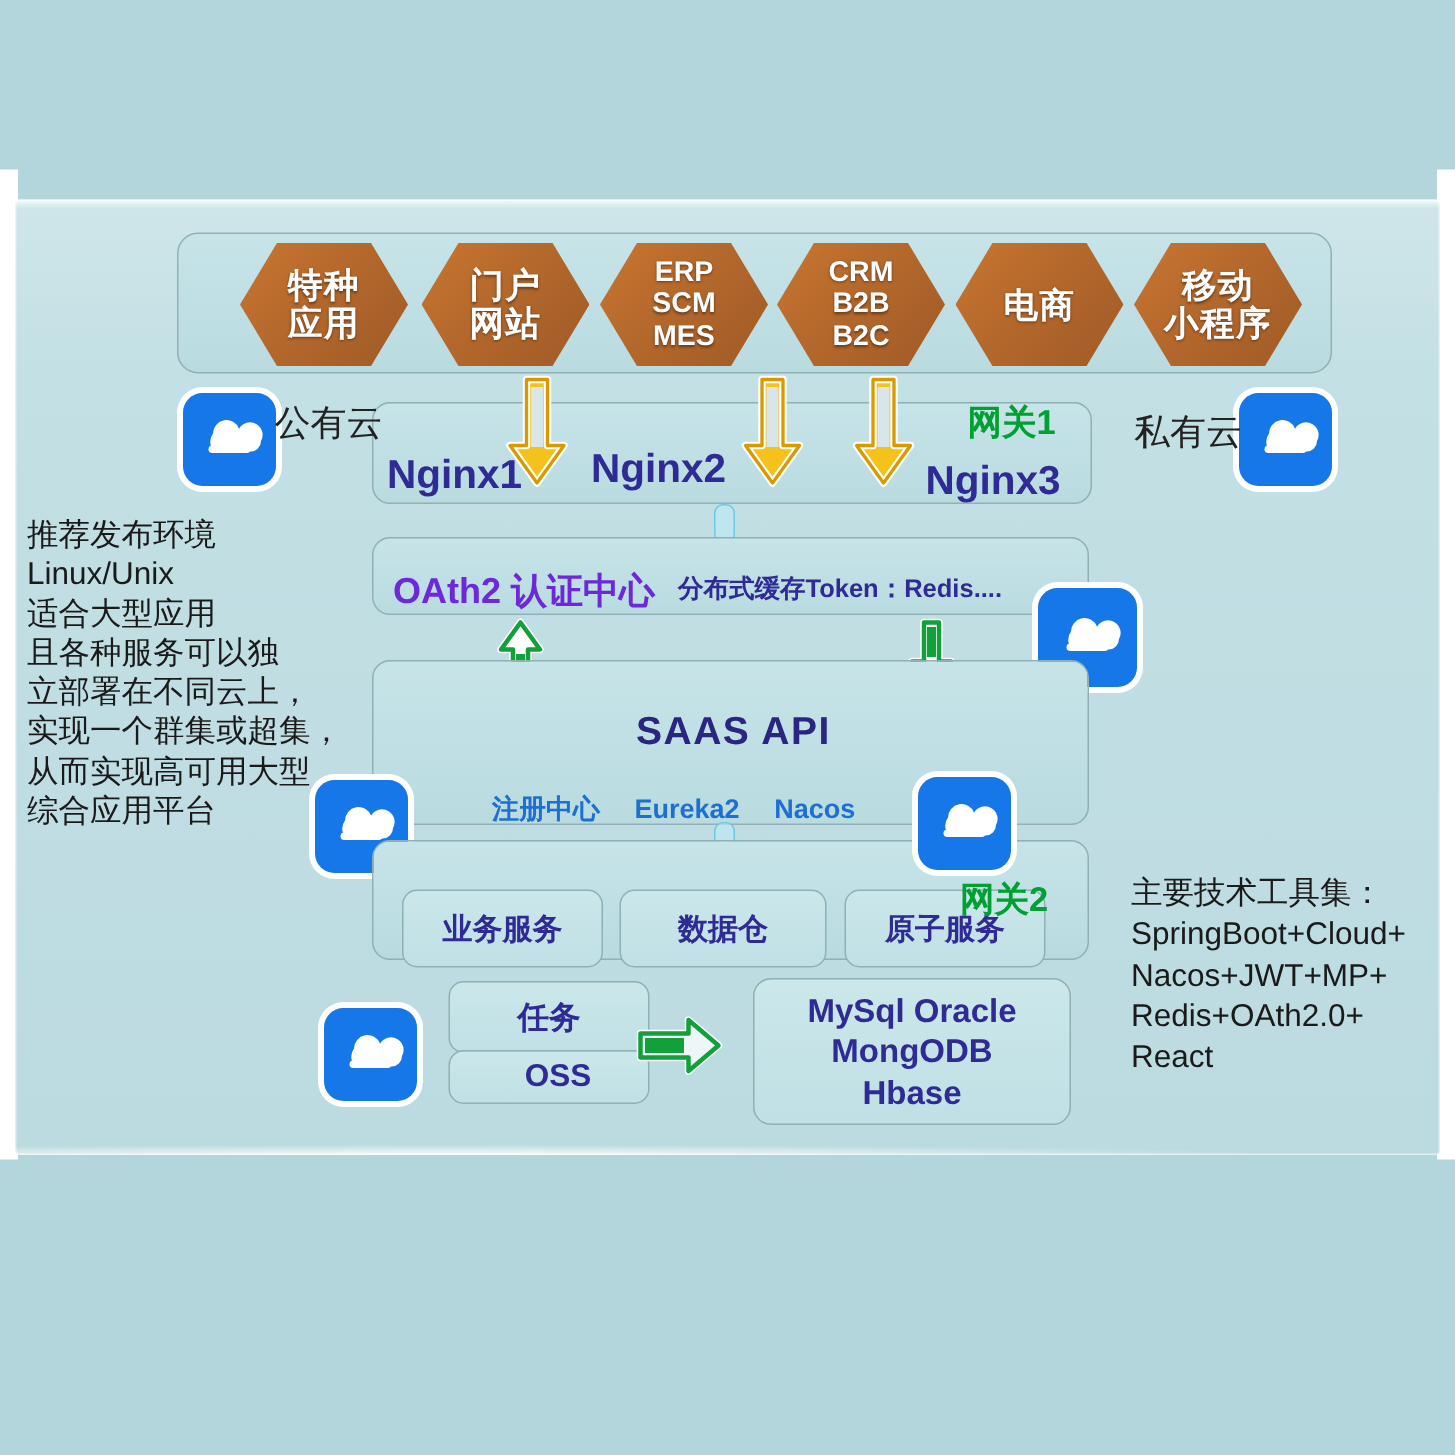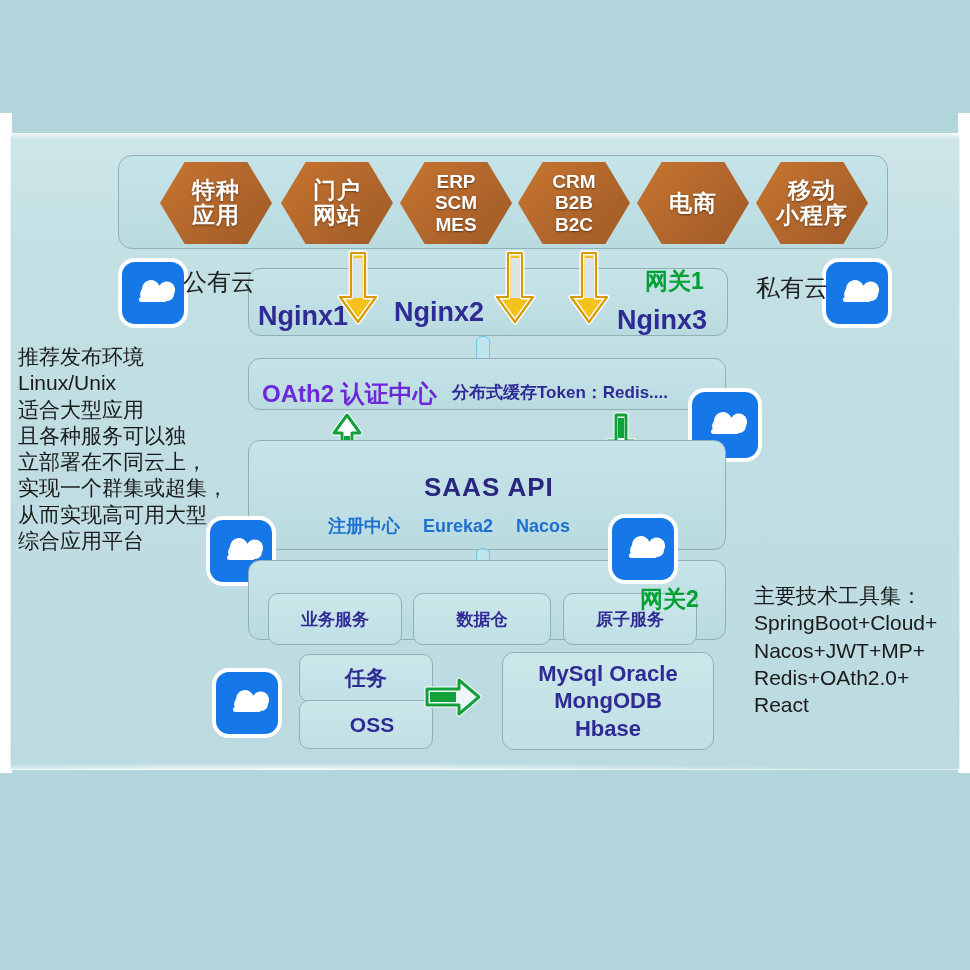--- a/index.html
+++ b/index.html
@@ -86,41 +86,41 @@
   #oauth-t1{position:absolute;left:262px;top:378px;font-size:24px;font-weight:bold;color:#6d28d9;}
   #oauth-t2{position:absolute;left:452px;top:381px;font-size:17px;font-weight:bold;color:#302a94;}
 
   
   .garrow{position:absolute;width:34px;height:50px;}
   .garrow-r{position:absolute;width:58px;height:42px;}
 
   
   #saas-box{left:248px;top:440px;width:478px;height:110px;}
   #saas-t{position:absolute;left:424px;top:472px;font-size:26px;font-weight:bold;color:#2a2580;letter-spacing:1px;}
-  #reg-t{position:absolute;left:328px;top:514px;font-size:18px;font-weight:bold;color:#1f6fd0;}
+  #reg-t{position:absolute;left:328px;top:527px;font-size:18px;font-weight:bold;color:#1f6fd0;}
   #reg-t span{margin-right:18px;}
 
   
   #svc-band{left:248px;top:560px;width:478px;height:80px;}
   .svc{position:absolute;top:593px;height:52px;border-radius:10px;
        border:1px solid #8fb0b4;
        background:linear-gradient(180deg,#cbe7ea 0%,#c0e0e5 100%);
        display:flex;align-items:center;justify-content:center;
-       font-size:17px;font-weight:bold;color:#302a94;box-sizing:border-box;}
+       font-size:20px;font-weight:bold;color:#302a94;box-sizing:border-box;}
   #svc1{left:268px;width:134px;}
   #svc2{left:413px;width:138px;}
   #svc3{left:563px;width:134px;}
 
   
   .bbox{position:absolute;border:1px solid #8fb0b4;border-radius:10px;
         background:linear-gradient(180deg,#cbe7ea 0%,#c0e0e5 100%);
         display:flex;align-items:center;justify-content:center;
         font-size:21px;font-weight:bold;color:#302a94;box-sizing:border-box;margin-left:17px;}
   #task{left:282px;top:654px;width:134px;height:48px;}
-  #oss{left:282px;top:700px;width:134px;height:49px;padding-left:12px;}
+  #oss{left:282px;top:700px;width:134px;height:36px;padding-left:12px;}
   #db{left:485px;top:652px;width:212px;height:98px;border-radius:12px;
       flex-direction:column;line-height:1.25;font-size:22px;}
 
   
   .conn{position:absolute;width:12px;border:1px solid #6fc7e6;border-radius:6px;
         background:rgba(190,232,244,.7);}
 
   
   .sidetext{position:absolute;color:#1a1a1a;line-height:1.25;white-space:pre-line;}
   #left-text{left:18px;top:344px;font-size:21px;}

